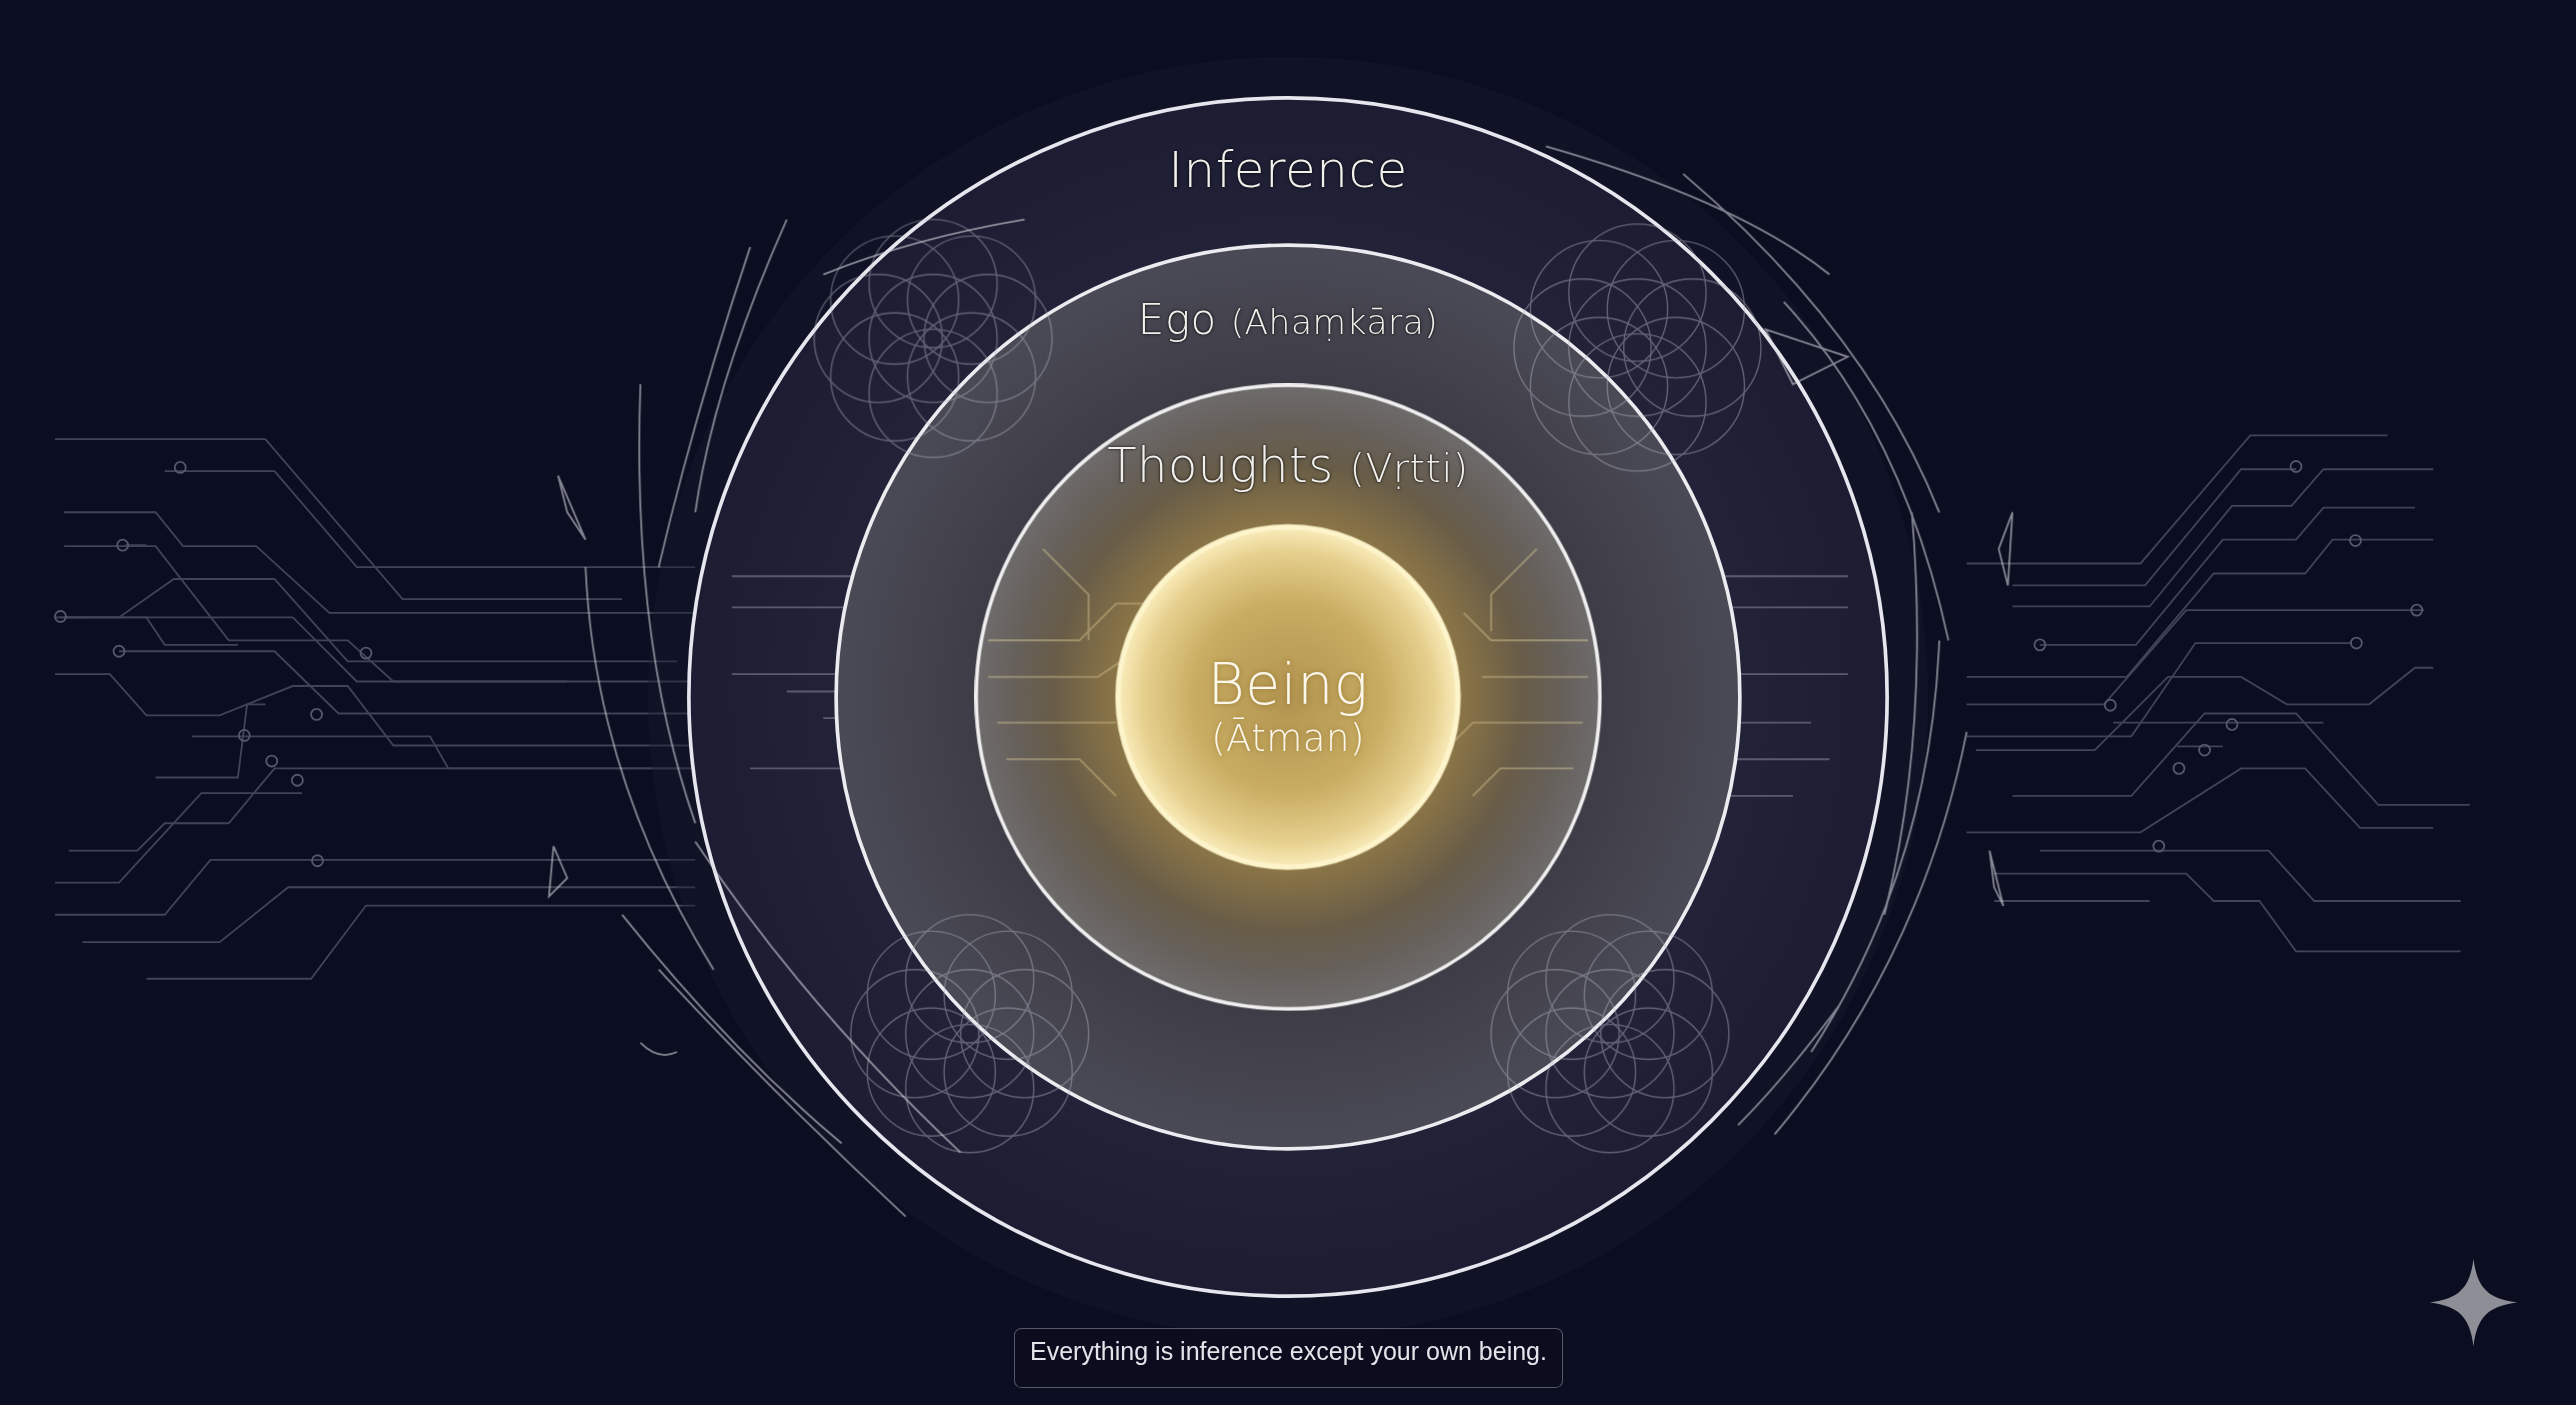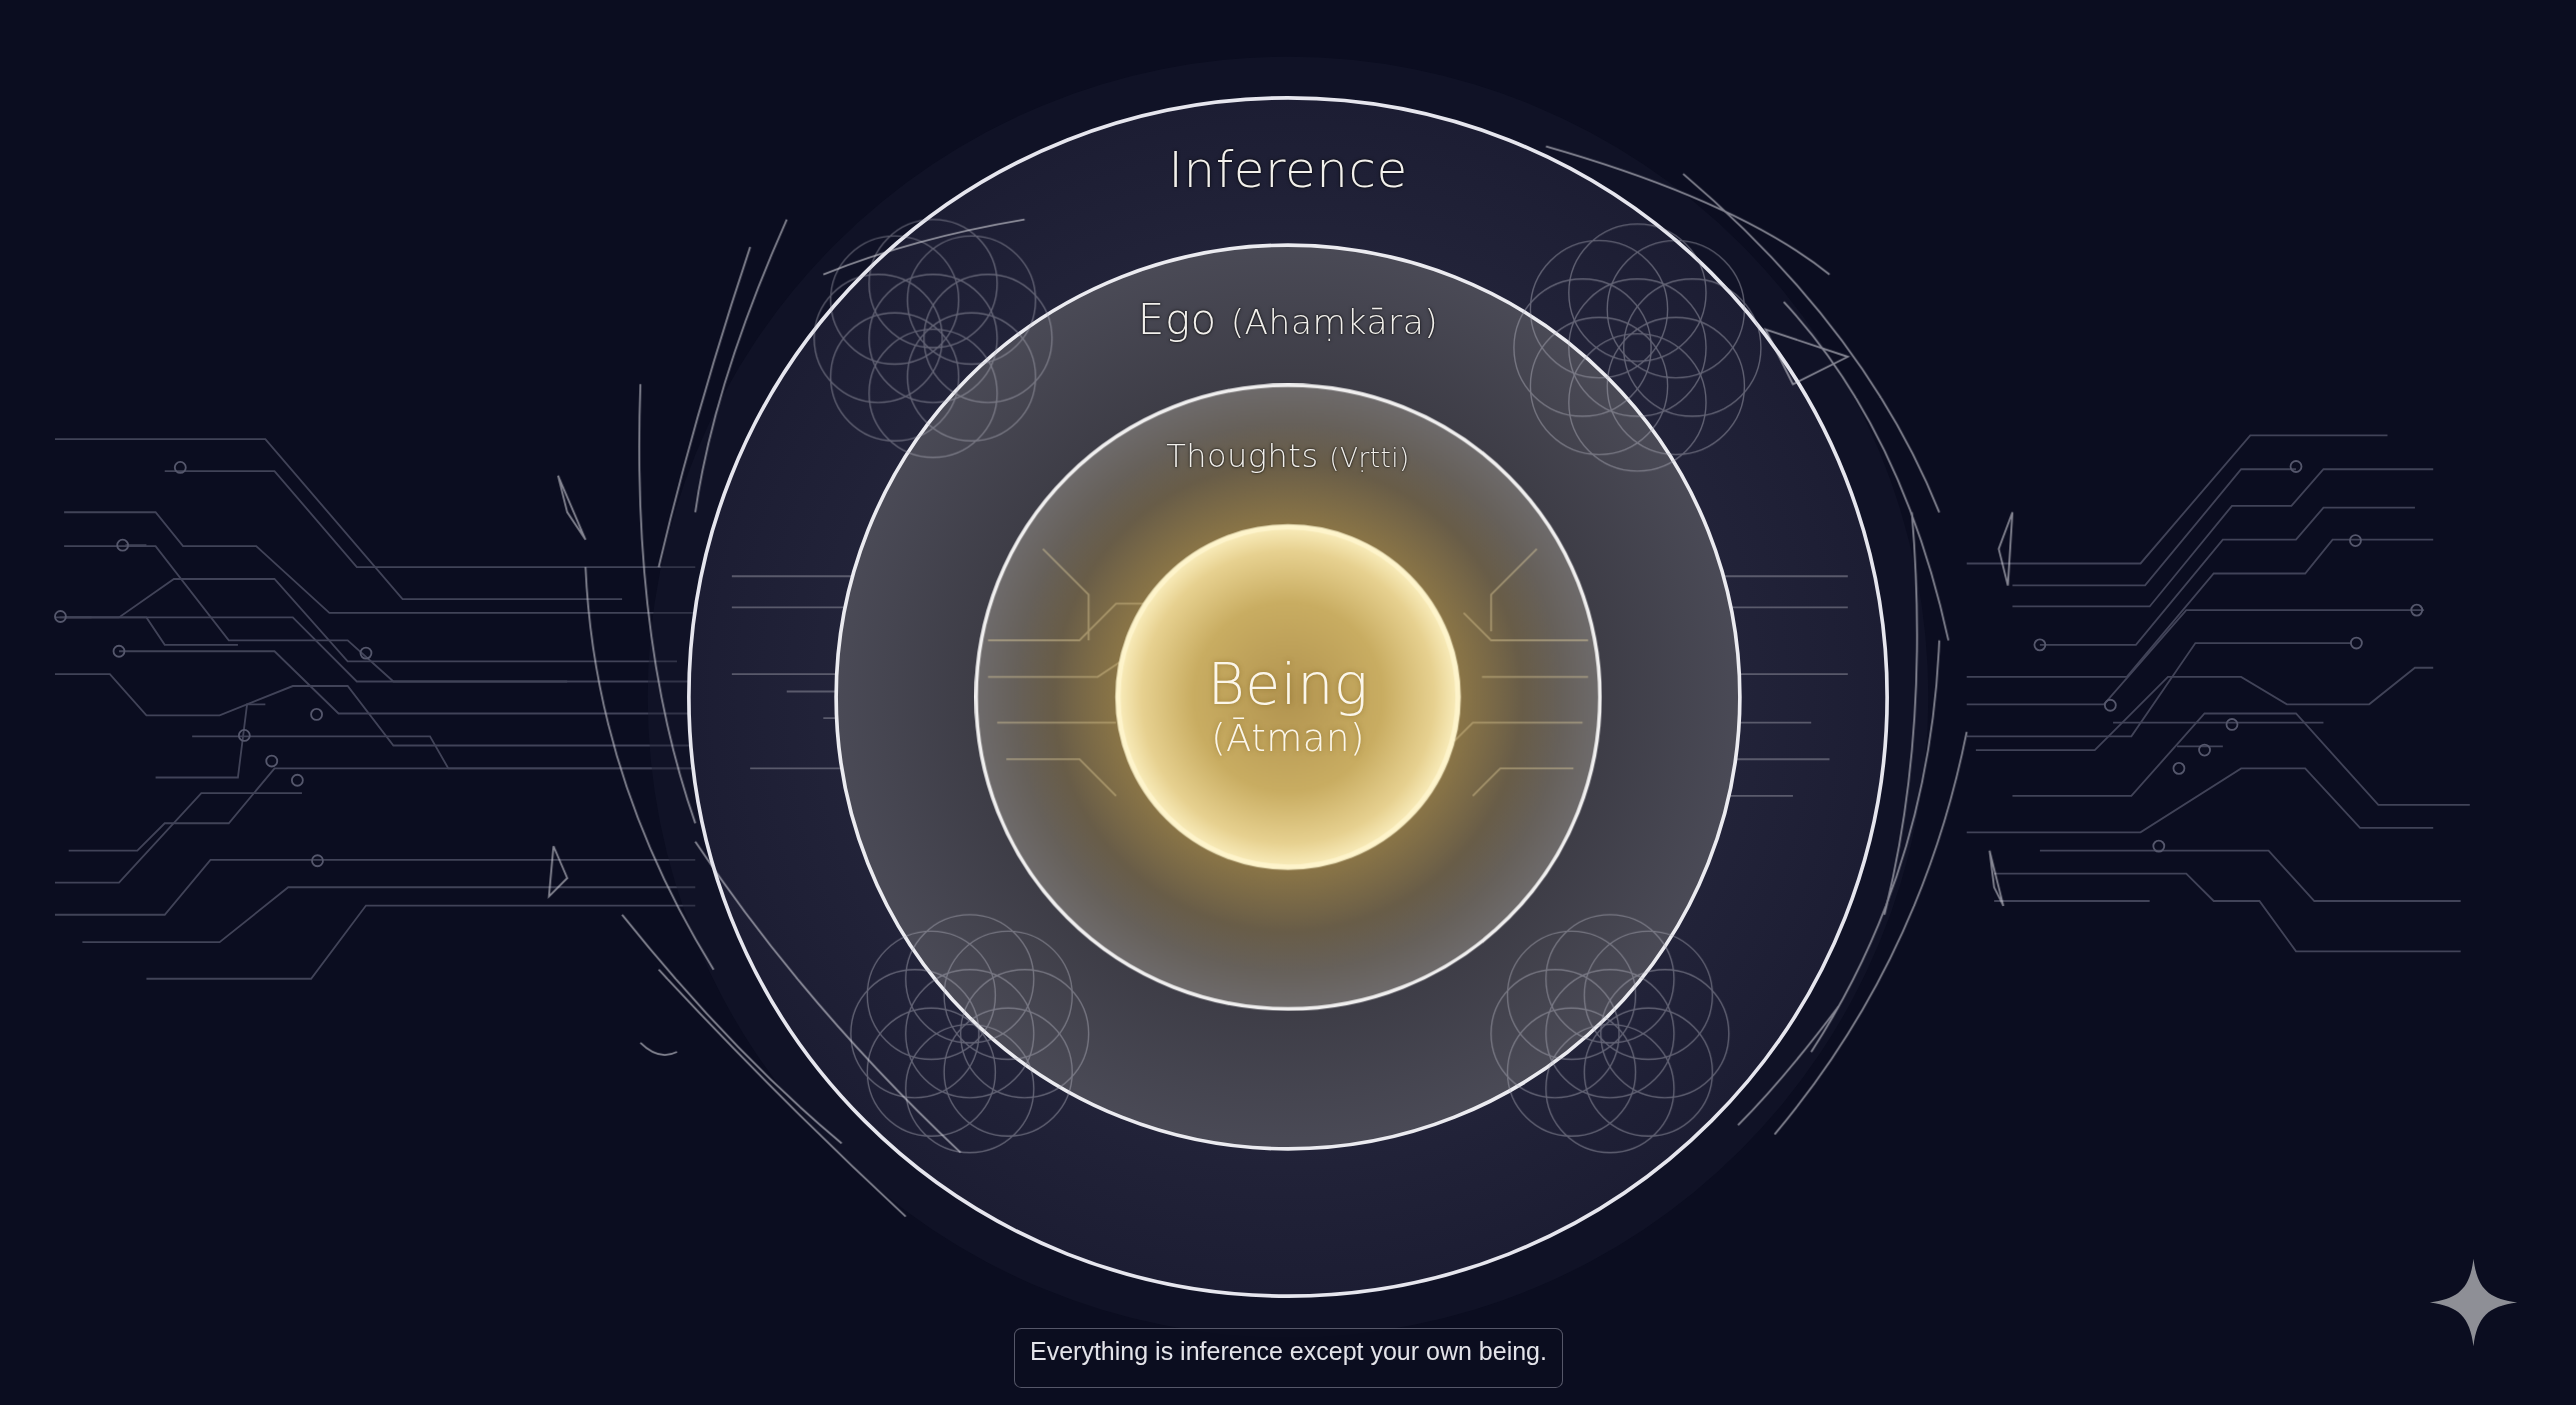--- a/index.html
+++ b/index.html
@@ -13,21 +13,21 @@
   #bg-svg { position: absolute; left: 0; top: 0; width: 2576px; height: 1405px; }
   .ring-label {
     position: absolute; left: 0; width: 2576px; text-align: center;
     color: #f2f0ec; font-weight: 300; letter-spacing: 0.5px;
     text-shadow: 0 0 1.8px rgba(0,0,0,0.9), 0 0 3.7px rgba(0,0,0,0.6);
     white-space: nowrap;
   }
   .ring-label .sub { font-size: 0.82em; }
   #label-inference { top: 141px; font-size: 50px; }
   #label-ego { top: 295px; font-size: 42px; }
-  #label-thoughts { top: 437px; font-size: 32px; }
+  #label-thoughts { top: 437px; font-size: 48px; }
   #label-being { top: 651px; font-size: 57px; color: #fbf6ea; text-shadow: 0 0 5.5px rgba(120,90,20,0.5); }
   #label-being-sub { top: 717px; font-size: 37px; color: #fbf6ea; text-shadow: 0 0 5.5px rgba(120,90,20,0.5); }
   #caption {
     position: absolute; left: 1014px; top: 1328px; width: 549px; height: 60px;
     box-sizing: border-box;
     border: 1.8px solid rgba(150,150,165,0.55); border-radius: 7.3px;
     background: rgba(12,14,32,0.85);
     color: #e4e4ea; font-size: 25px; line-height: 44px; text-align: center;
     font-family: "Liberation Sans", sans-serif; font-weight: 300;
   }

